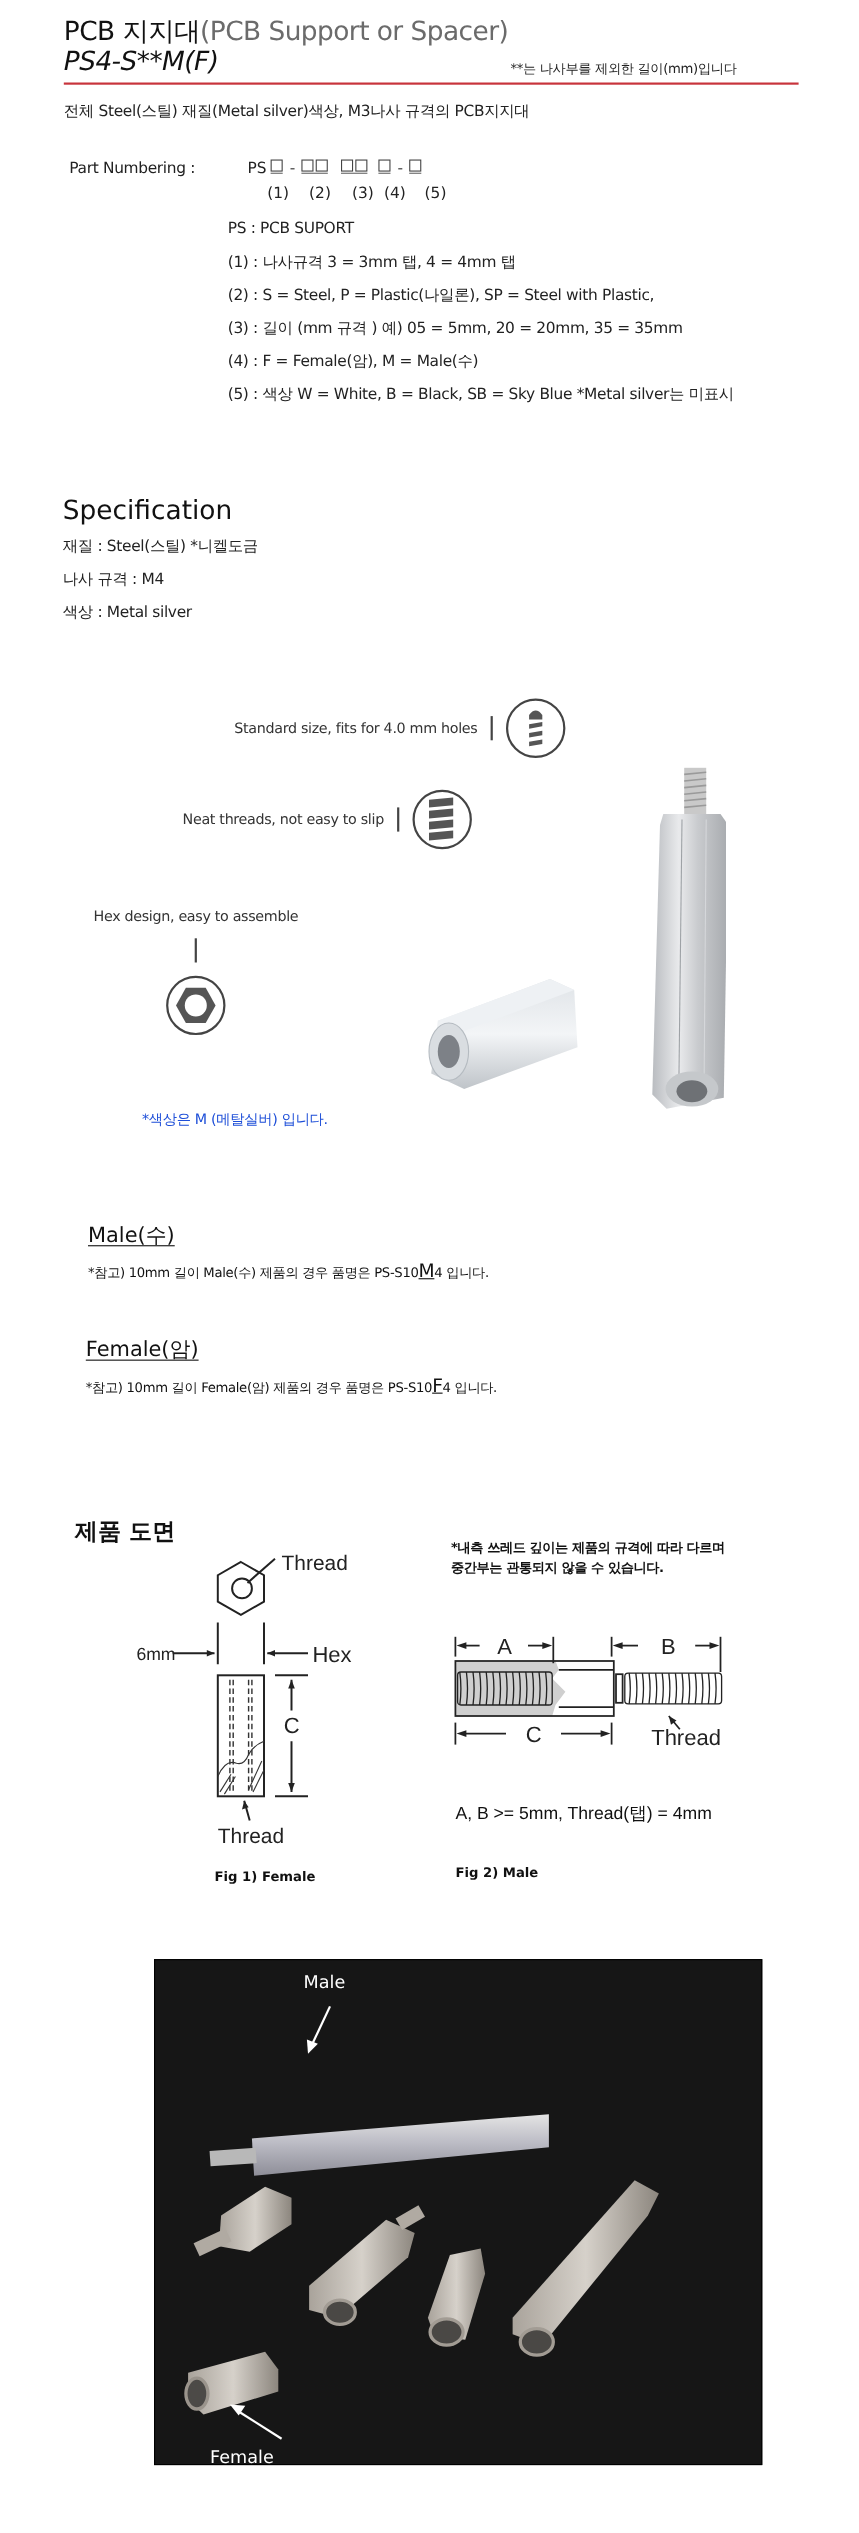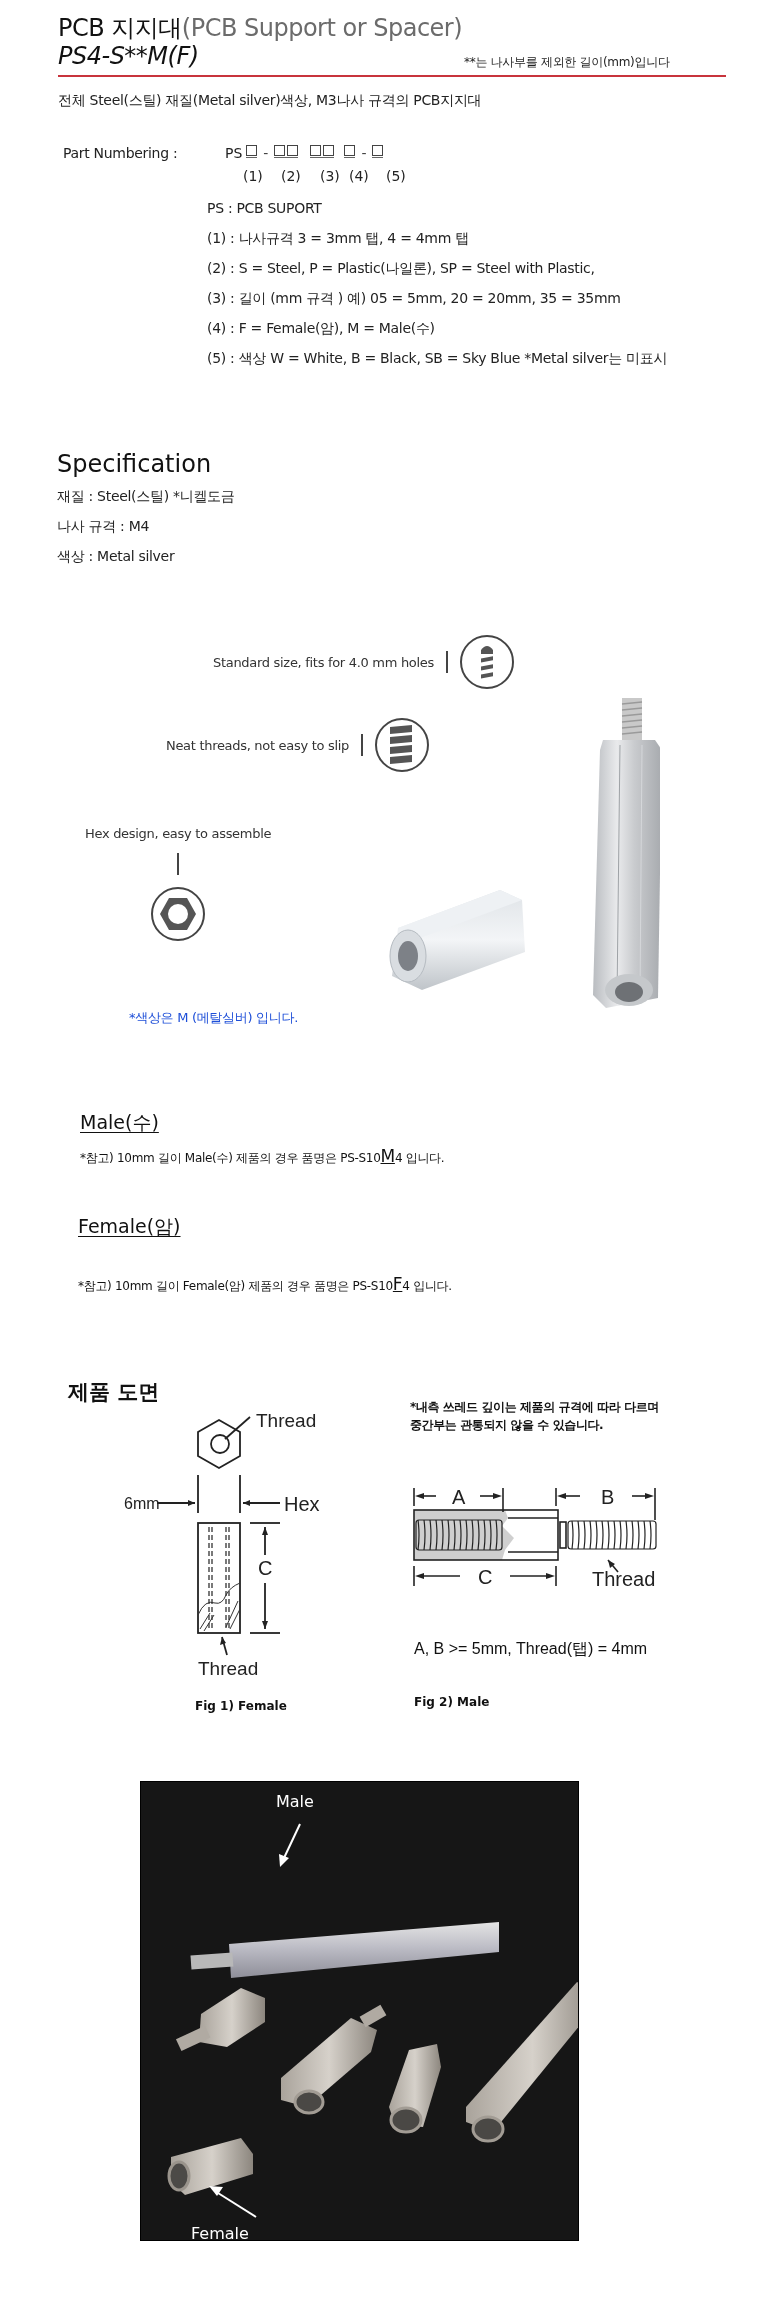--- a/index.html
+++ b/index.html
@@ -43,21 +43,21 @@
   .big-u { font-size: 17px; text-decoration: underline; }
 
   
   .draw-title { left: 68px; top: 1378px; font-size: 21px; font-weight: bold; color: #111; white-space: nowrap; }
   .draw-note { left: 410px; top: 1398px; font-size: 12px; font-weight: bold; color: #111; line-height: 18px; letter-spacing: -0.4px; }
   .fig-label { font-size: 12px; font-weight: bold; color: #111; white-space: nowrap; }
   .svg-label { font-family: "Liberation Sans", sans-serif; fill: #222; }
   .formula { left: 414px; top: 1639px; font-size: 16px; color: #111; white-space: nowrap; font-family: "Liberation Sans", sans-serif; }
 
   
-  .photo2 { left: 140px; top: 1781px; width: 439px; height: 460px; background: #161616; border: 1px solid #000; overflow: hidden; }
+  .photo2 { left: 140px; top: 1781px; width: 553px; height: 460px; background: #161616; border: 1px solid #000; overflow: hidden; }
   .photo-label { color: #fff; font-size: 16px; white-space: nowrap; }
 </style>
 </head>
 <body>
 
 <div class="abs title-line1">
   <span>PCB 지지대</span><span class="sub">(PCB Support or Spacer)</span>
 </div>
 <div class="abs title-line2">PS4-S**M(F)</div>
 <div class="abs title-note">**는 나사부를 제외한 길이(mm)입니다</div>
@@ -182,21 +182,21 @@
   </svg>
 </div>
 
 <div class="abs color-note">*색상은 M (메탈실버) 입니다.</div>
 
 <div class="abs mf-title" style="left:80px; top:1110px;">Male(수)</div>
 <div class="abs mf-note" style="left:80px; top:1146px;">
   <span>*참고) 10mm  길이 Male(수) 제품의 경우 품명은  PS-S10</span><span class="big-u">M</span><span>4 입니다.</span>
 </div>
 <div class="abs mf-title" style="left:78px; top:1214px;">Female(암)</div>
-<div class="abs mf-note" style="left:78px; top:1250px;margin-top:24px;">
+<div class="abs mf-note" style="left:78px; top:1250px;">
   <span>*참고) 10mm  길이 Female(암) 제품의 경우 품명은  PS-S10</span><span class="big-u">F</span><span>4 입니다.</span>
 </div>
 
 <div class="abs draw-title">제품 도면</div>
 <div class="abs draw-note">
   <div>*내측 쓰레드 깊이는 제품의 규격에 따라 다르며</div>
   <div>중간부는 관통되지 않을 수 있습니다.</div>
 </div>
 
 <div class="abs" style="left:110px; top:1405px; width:260px; height:300px;">

